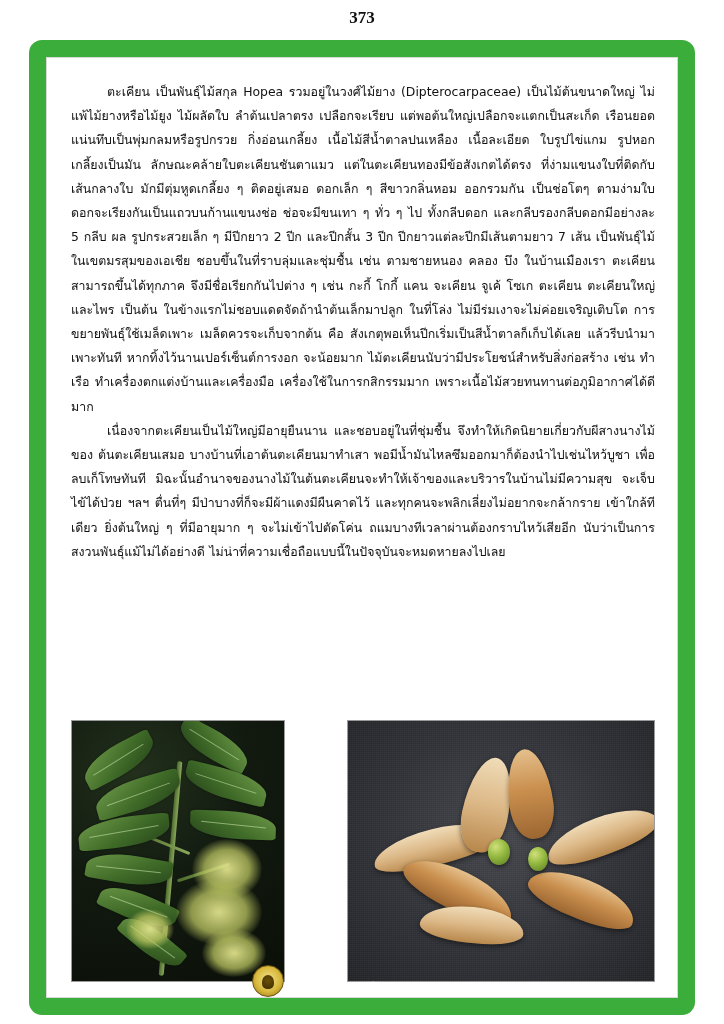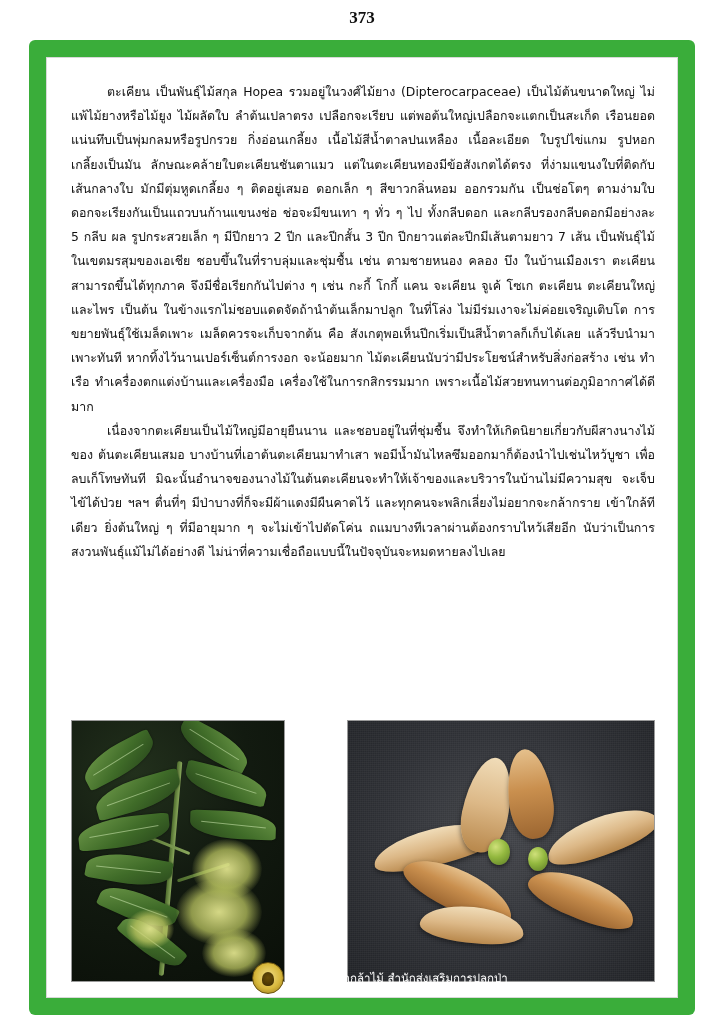--- a/index.html
+++ b/index.html
@@ -32,21 +32,21 @@
     color: #111111;
     font-family: "Liberation Serif", serif;
   }
   .frame-outer {
     position: absolute;
     top: 40px;
     left: 29px;
     width: 666px;
     height: 975px;
     background: #3aad3a;
-    border-radius: 6px;
+    border-radius: 13px;
     box-sizing: border-box;
   }
   .frame-inner {
     position: absolute;
     top: 17px;
     left: 17px;
     width: 632px;
     height: 941px;
     background: #ffffff;
     box-sizing: border-box;
@@ -161,21 +161,21 @@
     box-shadow: 0 2px 4px rgba(0,0,0,0.5);
   }
   
   .footer {
     position: absolute;
     left: 0;
     bottom: 0;
     width: 666px;
     height: 38px;
     display: flex;
-    align-items: center;
+    align-items: flex-end;
     justify-content: center;
     gap: 6px;
   }
   .footer-seal {
     width: 30px;
     height: 30px;
     border-radius: 50%;
     background: radial-gradient(circle at 50% 45%, #f2e08a 0%, #d8b83c 55%, #8a6a12 100%);
     border: 1px solid #6d5510;
     position: relative;

